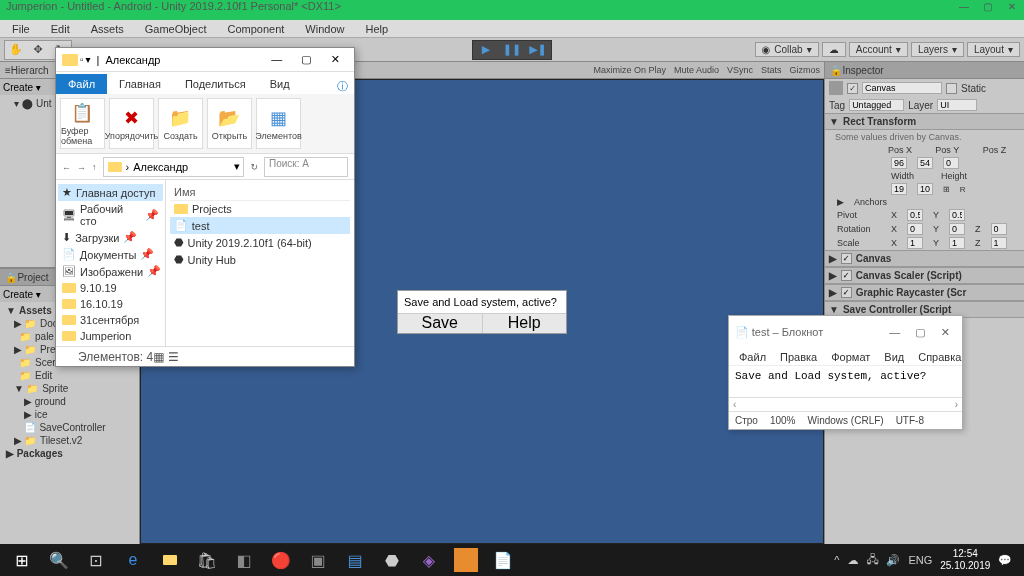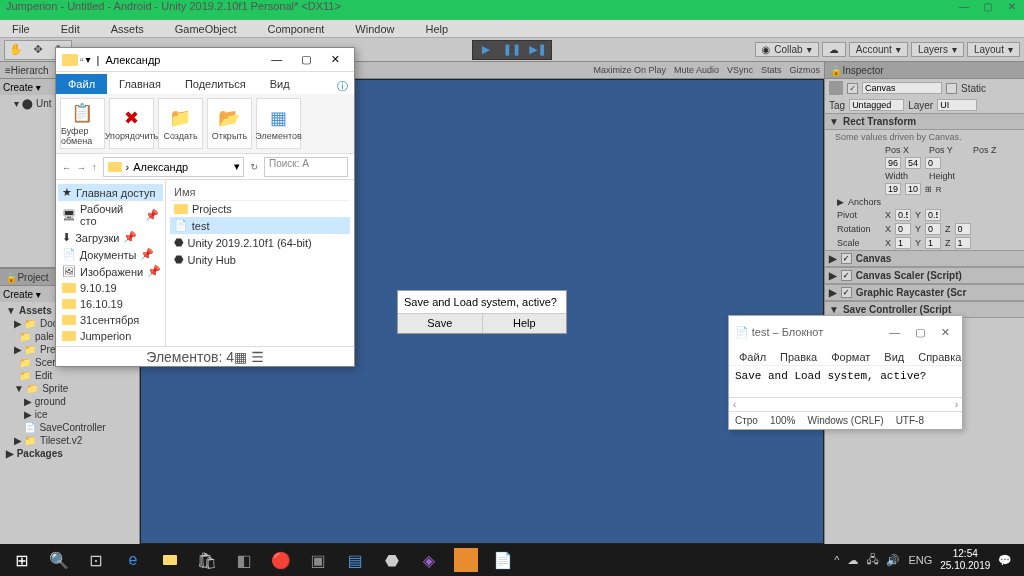--- a/index.html
+++ b/index.html
@@ -1,21 +1,21 @@
 <!DOCTYPE html>
 <html><head>
 <meta charset="utf-8">
 <style>
 *{margin:0;padding:0;box-sizing:border-box;user-select:none}
 body{width:1024px;height:576px;background:#383838;font-family:Tahoma,Arial,sans-serif;font-size:11px;overflow:hidden;position:relative}
 .titlebar{height:20px;background:#22c55e;display:flex;padding:0 6px;justify-content:space-between}
 .title-text{color:#555;font-size:11px}
 .win-controls{display:flex;gap:12px}
 .win-btn{width:12px;height:12px;display:flex;align-items:center;justify-content:center;font-size:10px;color:#555}
-.menubar{height:18px;background:#dcdcdc;display:flex;align-items:center;padding:0 4px;gap:15px;border-bottom:1px solid #aaa}
+.menubar{height:18px;background:#dcdcdc;display:flex;align-items:center;padding:0 4px;gap:5px;border-bottom:1px solid #aaa}
 .menu-item{padding:2px 8px;color:#333}
 .toolbar{height:24px;background:#c8c8c8;display:flex;align-items:center;padding:0 4px;border-bottom:1px solid #888;position:relative}
 .tool-group{display:flex;gap:0;border:1px solid #999;background:#d8d8d8;margin-right:3px}
 .tool-btn{width:22px;height:18px;display:flex;align-items:center;justify-content:center;font-size:11px;color:#444}
 .play-controls{position:absolute;left:50%;transform:translateX(-50%);display:flex;background:#4a4a4a;border:1px solid #333}
 .play-btn{width:26px;height:18px;display:flex;align-items:center;justify-content:center;color:#4e95d4;font-size:11px}
 .right-tools{position:absolute;right:4px;display:flex;gap:3px;align-items:center}
 .dd-btn{background:#d8d8d8;border:1px solid #999;padding:1px 6px;font-size:10px;display:flex;align-items:center;gap:4px;color:#333}
 .main-area{position:absolute;top:62px;left:0;right:0;bottom:32px;background:#c8c8c8;display:flex}
 .left-panel{width:140px;background:#c8c8c8;border-right:1px solid #888;display:flex;flex-direction:column}
@@ -23,27 +23,27 @@
 .panel-header.dark{background:#a0a0a0}
 .create-bar{height:16px;background:#bcbcbc;display:flex;align-items:center;gap:4px;padding:0 3px;font-size:10px}
 .hier-tree{flex:1;background:#c8c8c8;padding:2px;color:#333}
 .hier-item{padding:1px 2px 1px 12px;font-size:10px;display:flex;align-items:center;gap:3px}
 .center-panel{flex:1;display:flex;flex-direction:column;background:#393939}
 .scene-toolbar{height:17px;background:#bcbcbc;border-bottom:1px solid #888;display:flex;align-items:center;justify-content:flex-end;padding:0 4px;gap:8px;font-size:9px;color:#444}
 .game-view{flex:1;background:#365b8f;position:relative;border:1px solid #222;display:flex;align-items:center;justify-content:center}
 .save-load-box{background:#fff;padding:0;width:170px;border:1px solid #999}
 .save-load-text{padding:5px 6px;font-size:11px;color:#000}
 .save-load-btns{display:flex;height:20px;border-top:1px solid #ccc}
-.sl-btn{flex:1;background:#e8e8e8;border:none;font-size:11px;color:#000}
+.sl-btn{flex:1;background:#e8e8e8;border:none;font-size:16px;color:#000}
 .sl-btn:first-child{border-right:1px solid #ccc}
 .right-panel{width:200px;background:#c8c8c8;border-left:1px solid #888;display:flex;flex-direction:column}
 .insp-content{flex:1;overflow:auto;font-size:10px;color:#333}
 .insp-row{display:flex;align-items:center;padding:2px 4px;gap:4px}
 .insp-section{background:#bcbcbc;border-top:1px solid #999;border-bottom:1px solid #999;padding:2px 4px;font-size:10px;font-weight:bold;display:flex;align-items:center;gap:4px}
-.insp-field{display:flex;padding:1px 4px 1px 12px;align-items:center;font-size:9px;gap:4px}
+.insp-field{display:flex;padding:1px 4px 1px 12px;align-items:center;font-size:9px;gap:10px}
 .insp-sub{padding:2px 10px;font-size:9px;color:#666}
 input.insp-input{width:16px;background:#e8e8e8;border:1px solid #aaa;font-size:9px;padding:0 2px}
 .proj-panel{position:absolute;left:0;top:267px;width:140px;bottom:32px;background:#c8c8c8;border-right:1px solid #888;border-top:2px solid #888}
 .proj-tree{padding:2px;font-size:10px;color:#333}
 .proj-item{padding:1px 2px 1px 12px;display:flex;align-items:center;gap:3px}
 .proj-item.bold{font-weight:bold;padding-left:4px}
 
 
 .explorer{position:absolute;left:55px;top:47px;width:300px;height:320px;background:#fff;border:1px solid #888;box-shadow:2px 2px 8px rgba(0,0,0,0.3);display:flex;flex-direction:column;z-index:10}
 .exp-title{height:24px;display:flex;align-items:center;padding:0 6px;justify-content:space-between;border-bottom:1px solid #ddd}
@@ -60,21 +60,21 @@
 .exp-path{flex:1;border:1px solid #ccc;height:20px;display:flex;align-items:center;padding:0 4px;font-size:11px;gap:4px}
 .exp-search{width:84px;border:1px solid #ccc;height:20px;padding:0 4px;font-size:10px;color:#888}
 .exp-body{flex:1;display:flex;overflow:hidden}
 .exp-side{width:110px;border-right:1px solid #ddd;padding:4px 2px;overflow:auto}
 .exp-side-item{padding:2px 4px;font-size:11px;display:flex;align-items:center;gap:4px;color:#333}
 .exp-side-item.hl{background:#cce8ff}
 .exp-main{flex:1;padding:4px;overflow:auto}
 .exp-col-hdr{font-size:11px;color:#555;padding:2px 4px;border-bottom:1px solid #eee}
 .exp-file{padding:2px 4px;font-size:11px;display:flex;align-items:center;gap:4px;color:#333}
 .exp-file.sel{background:#cce8ff}
-.exp-status{height:20px;border-top:1px solid #ddd;padding:2px 6px;font-size:14px;color:#555;display:flex;align-items:center;justify-content:center}
+.exp-status{height:20px;border-top:1px solid #ddd;padding:2px 22px;font-size:12px;color:#555;display:flex;align-items:center;justify-content:flex-start}
 
 
 .notepad{position:absolute;left:728px;top:315px;width:235px;height:115px;background:#fff;border:1px solid #aaa;box-shadow:2px 2px 6px rgba(0,0,0,0.2);z-index:10;display:flex;flex-direction:column}
 .np-title{height:22px;display:flex;align-items:center;padding:16px 6px;justify-content:space-between;font-size:11px;color:#666}
 .np-menu{height:18px;display:flex;align-items:center;padding:0 4px;gap:2px;border-bottom:1px solid #eee}
 .np-menu-item{padding:1px 6px;font-size:11px;color:#333}
 .np-body{flex:1;padding:4px 6px;font-family:'Courier New',monospace;font-size:11px;color:#000;overflow:auto}
 .np-scroll{height:14px;border-top:1px solid #ddd;display:flex;justify-content:space-between;padding:0 4px;color:#888;font-size:10px;align-items:center}
 .np-status{height:18px;border-top:1px solid #ddd;display:flex;align-items:center;padding:0 6px;gap:12px;font-size:10px;color:#444}
 

